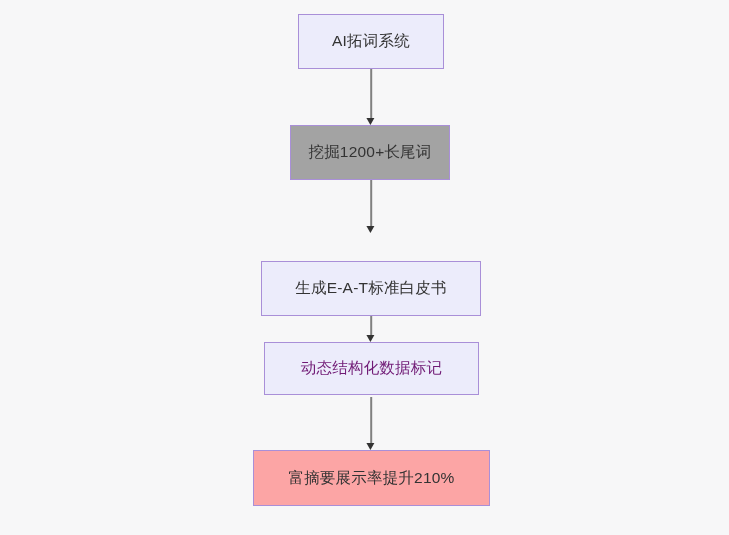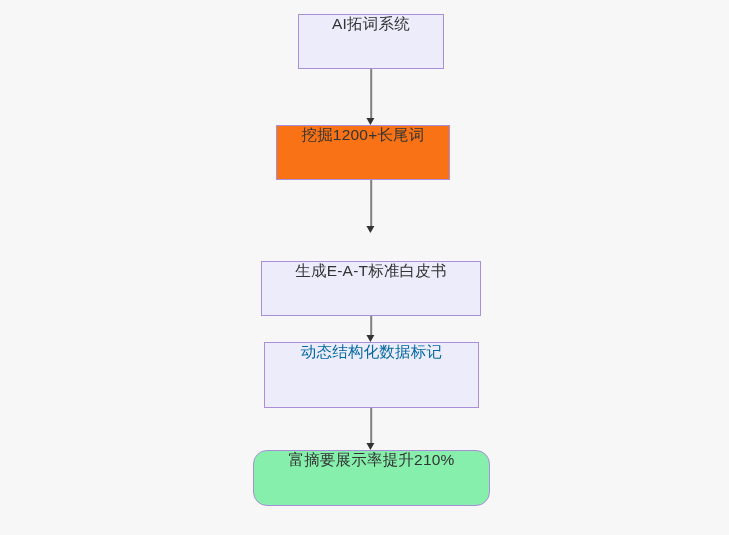--- a/index.html
+++ b/index.html
@@ -19,21 +19,21 @@
     width: 729px;
     height: 535px;
   }
   .node {
     position: absolute;
     box-sizing: border-box;
     background: #ececfb;
     border: 1.3px solid #a98fd8;
     border-radius: 0;
     display: flex;
-    align-items: flex-start;
+    align-items: center;
     justify-content: center;
     color: #333333;
     font-size: 15.5px;
     line-height: 1.2;
     letter-spacing: 0.2px;
     white-space: nowrap;
     user-select: none;
   }
   .node-label {
     display: block;
@@ -77,25 +77,25 @@
       <div class="edge-line" style="height: 46.5px;"></div>
       <div class="edge-head" style="top: 46.5px;"></div>
     </div>
     <div class="edge" style="left: 371px; top: 397px; height: 53px;">
       <div class="edge-line" style="height: 45.5px;"></div>
       <div class="edge-head" style="top: 45.5px;"></div>
     </div>
     <div class="node" style="left: 298px; top: 14px; width: 146px; height: 55px; background: rgb(236, 236, 251); border-color: rgb(169, 143, 216); color: rgb(51, 51, 51);">
       <span class="node-label">AI拓词系统</span>
     </div>
-    <div class="node" style="left: 276px; top: 125px; width: 174px; height: 55px; background: #f97316; border-color: rgb(169, 143, 216); color: rgb(51, 51, 51);">
+    <div class="node" style="left: 290px; top: 125px; width: 160px; height: 55px; background: #a3a3a3; border-color: rgb(169, 143, 216); color: rgb(51, 51, 51);">
       <span class="node-label">挖掘1200+长尾词</span>
     </div>
     <div class="node" style="left: 261px; top: 233px; width: 220px; height: 55px; background: rgb(236, 236, 251); border-color: rgb(169, 143, 216); color: rgb(51, 51, 51); margin-top: 28px;">
       <span class="node-label">生成E-A-T标准白皮书</span>
     </div>
-    <div class="node" style="left: 264px; top: 342px; width: 215px; height: 66px; background: rgb(236, 236, 251); border-color: rgb(169, 143, 216); color: #0369a1;">
+    <div class="node" style="left: 264px; top: 342px; width: 215px; height: 53px; background: rgb(236, 236, 251); border-color: rgb(169, 143, 216); color: #701a75;">
       <span class="node-label">动态结构化数据标记</span>
     </div>
-    <div class="node" style="left: 253px; top: 450px; width: 237px; height: 56px; background: #86efac; border-color: rgb(169, 143, 216); color: rgb(51, 51, 51); border-radius: 14px;">
+    <div class="node" style="left: 253px; top: 450px; width: 237px; height: 56px; background: #fca5a5; border-color: rgb(169, 143, 216); color: rgb(51, 51, 51);">
       <span class="node-label">富摘要展示率提升210%</span>
     </div>
   </div>
 
 </body></html>

